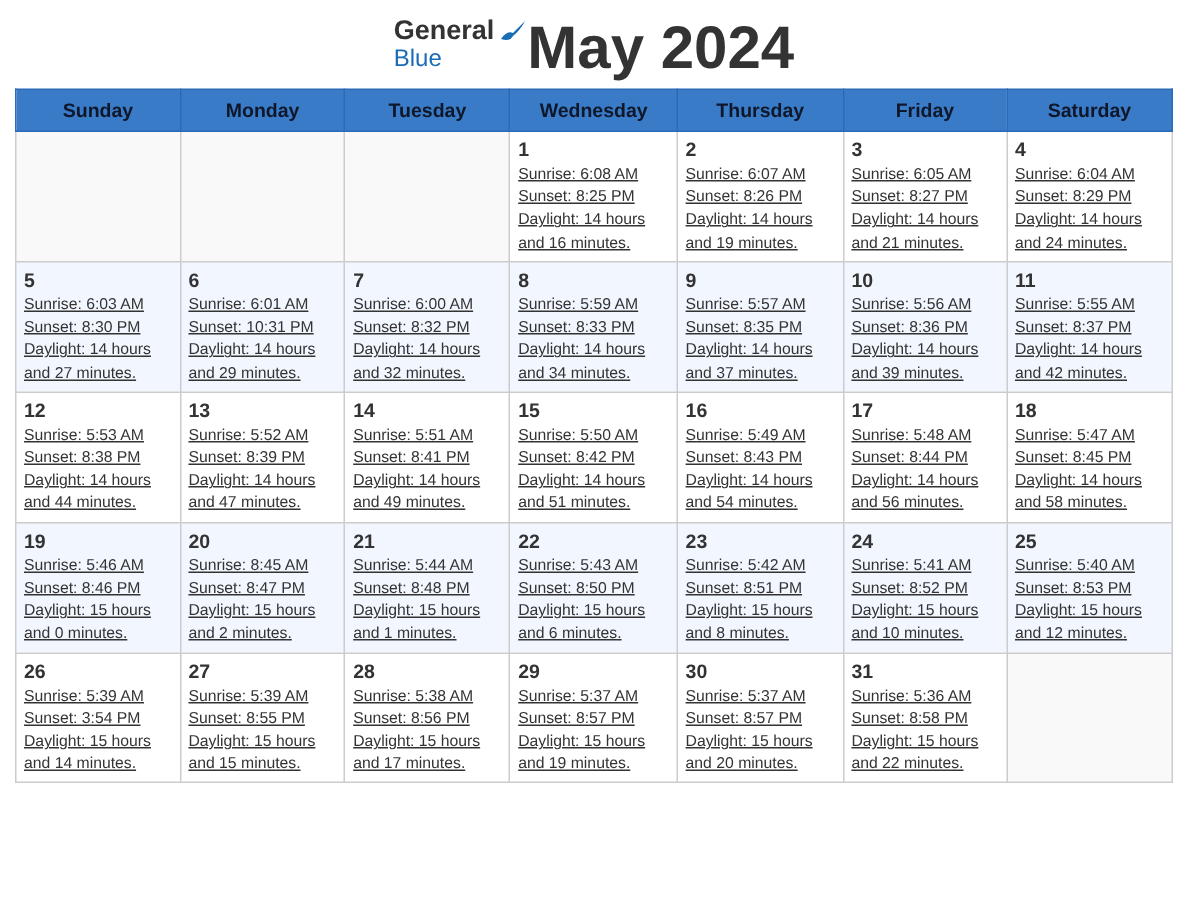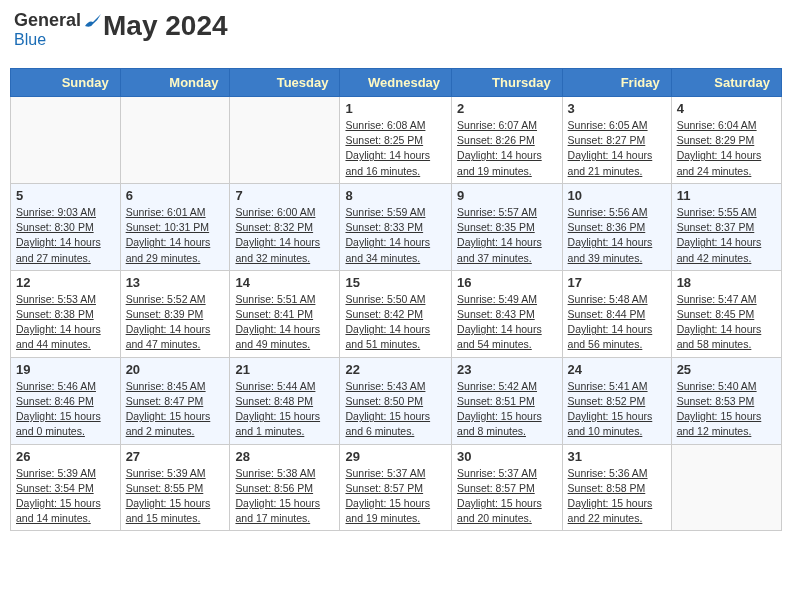--- a/index.html
+++ b/index.html
@@ -5,23 +5,23 @@
     * { box-sizing: border-box; margin: 0; padding: 0; }
     body {
       font-family: Arial, sans-serif;
       background: #fff;
       width: 792px;
       min-height: 612px;
       padding: 10px;
     }
     .header {
       display: flex;
-      justify-content: flex-start;
+      justify-content: center;
       align-items: flex-start;
-      margin-bottom: 19px;
+      margin-bottom: 4px;
       padding: 0 4px;
     }
     .logo {
       display: flex;
       flex-direction: column;
       align-items: flex-start;
     }
     .logo-text {
       display: flex;
       align-items: center;
@@ -38,37 +38,37 @@
     }
     .logo-bird {
       width: 20px;
       height: 18px;
       margin-left: 2px;
     }
     .title-section {
       text-align: right;
     }
     .month-title {
-      font-size: 28px;
+      font-size: 40px;
       font-weight: bold;
       color: #333;
     }
     .subtitle {
       font-size: 14px;
       color: #555;
     }
     .calendar {
       width: 100%;
       border-collapse: collapse;
       border: 1px solid #ccc;
     }
     .calendar th {
       background-color: #3a7bc8;
-      color: #fef9c3;
-      text-align: right;
+      color: #0f172a;
+      text-align: center;
       padding: 6px 11px;
       font-size: 13px;
       font-weight: bold;
       border: 1px solid #2a6ab8;
     }
     .calendar td {
       vertical-align: top;
       border: 1px solid #ccc;
       padding: 4px 5px;
       width: 113px;
@@ -146,21 +146,21 @@
           <div class="day-info"><span>Sunrise: 6:05 AM</span><br><span>Sunset: 8:27 PM</span><br><span>Daylight: 14 hours</span><br><span>and 21 minutes.</span></div>
         </td>
         <td>
           <span class="day-num">4</span>
           <div class="day-info"><span>Sunrise: 6:04 AM</span><br><span>Sunset: 8:29 PM</span><br><span>Daylight: 14 hours</span><br><span>and 24 minutes.</span></div>
         </td>
       </tr>
       <tr>
         <td>
           <span class="day-num">5</span>
-          <div class="day-info"><span>Sunrise: 9:03 AM</span><br><span>Sunset: 8:30 PM</span><br><span>Daylight: 14 hours</span><br><span>and 27 minutes.</span></div>
+          <div class="day-info"><span>Sunrise: 6:03 AM</span><br><span>Sunset: 8:30 PM</span><br><span>Daylight: 14 hours</span><br><span>and 27 minutes.</span></div>
         </td>
         <td>
           <span class="day-num">6</span>
           <div class="day-info"><span>Sunrise: 6:01 AM</span><br><span>Sunset: 10:31 PM</span><br><span>Daylight: 14 hours</span><br><span>and 29 minutes.</span></div>
         </td>
         <td>
           <span class="day-num">7</span>
           <div class="day-info"><span>Sunrise: 6:00 AM</span><br><span>Sunset: 8:32 PM</span><br><span>Daylight: 14 hours</span><br><span>and 32 minutes.</span></div>
         </td>
         <td>

